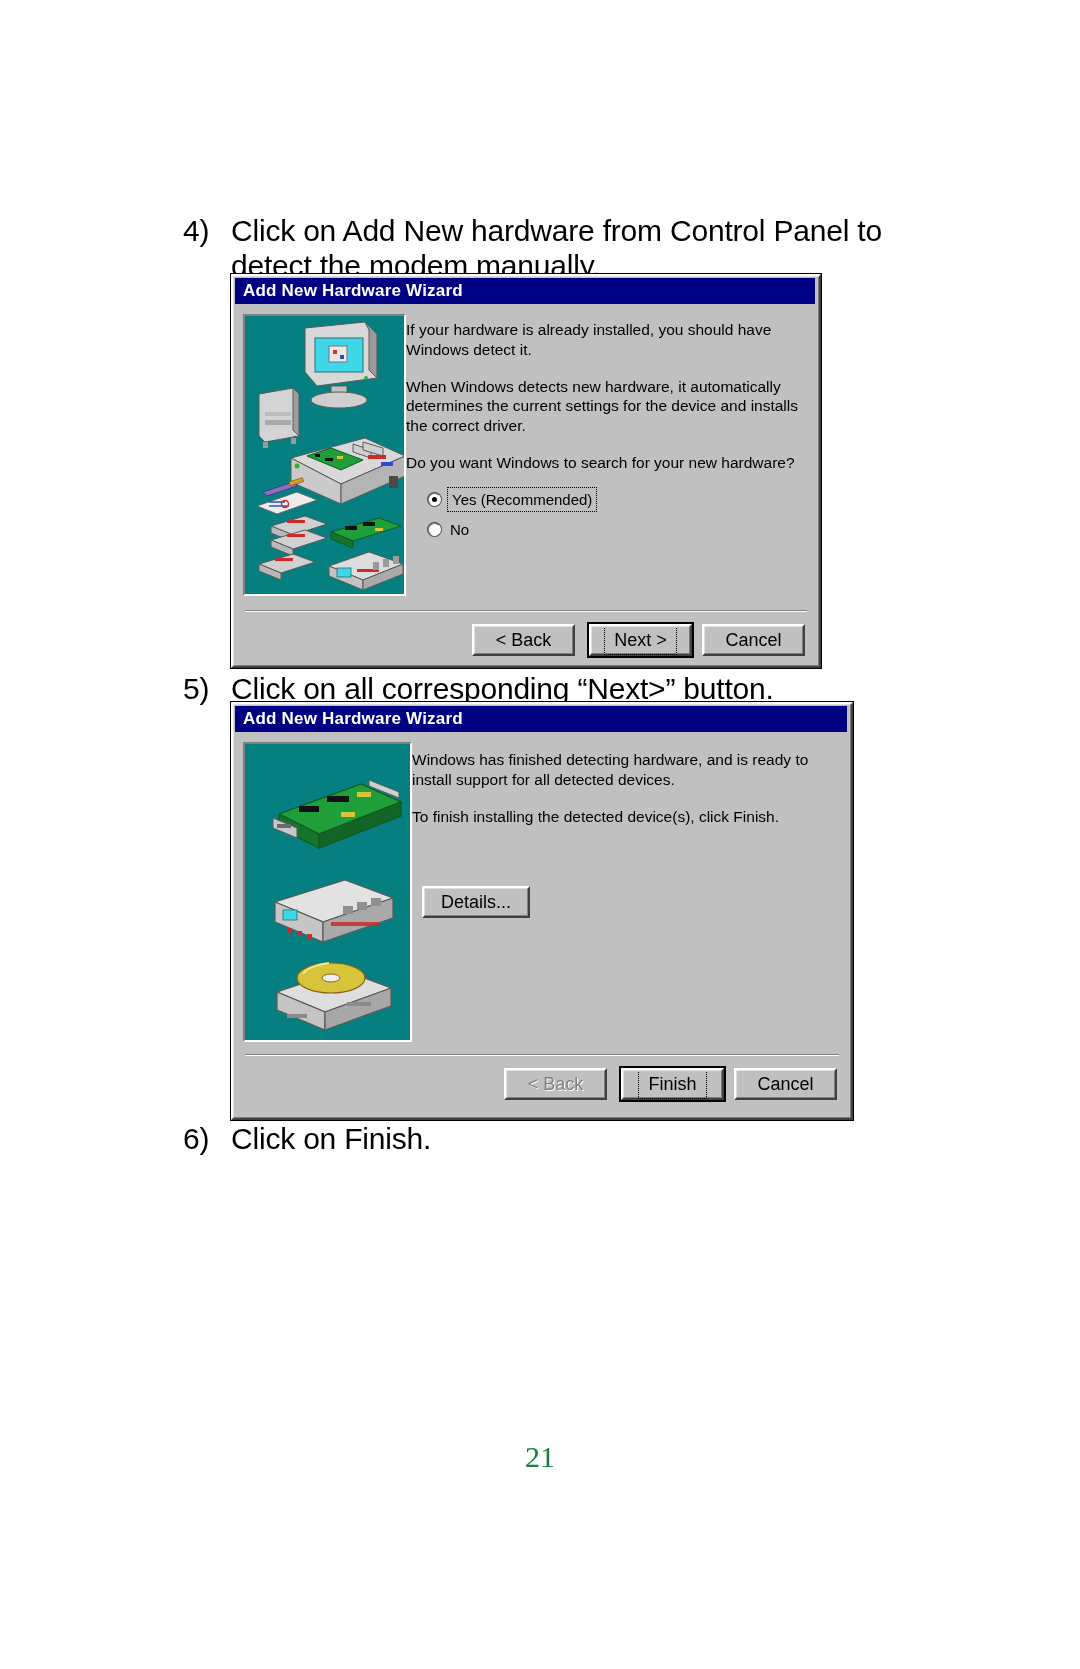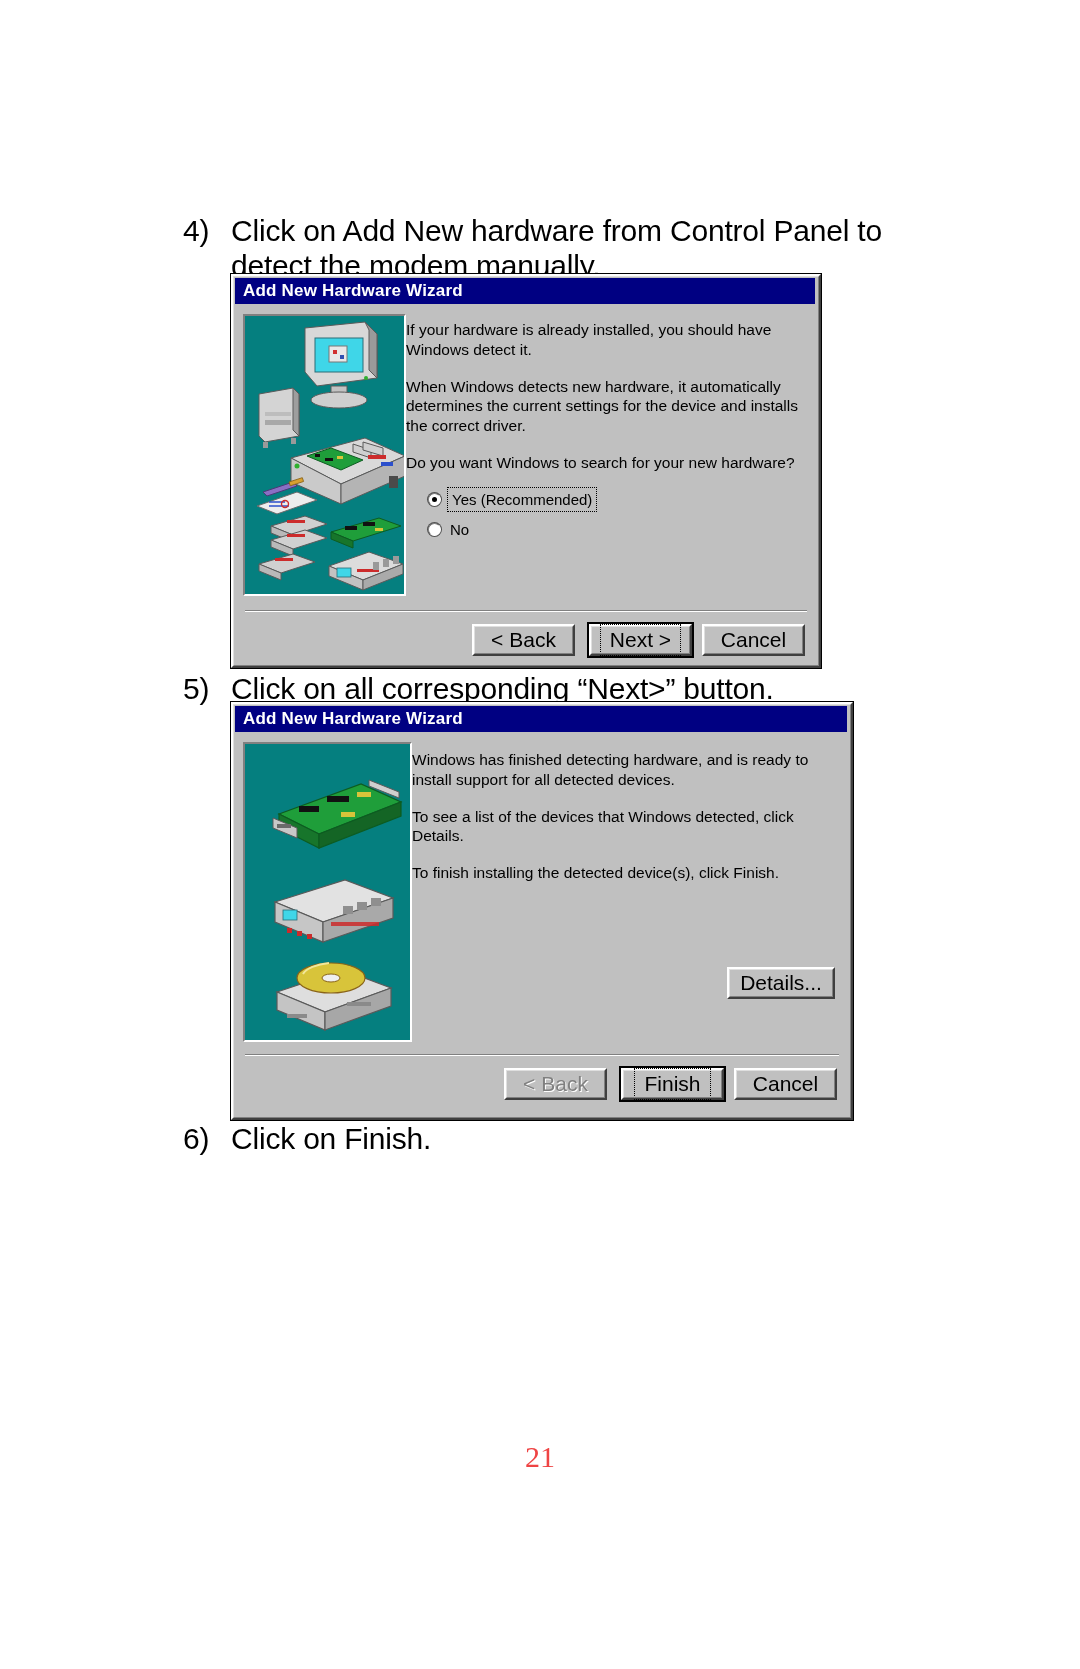--- a/index.html
+++ b/index.html
@@ -111,21 +111,21 @@
     border-bottom:1px solid #ffffff;
     margin:0 12px;
   }
   .btnbar { display:flex; justify-content:flex-end; align-items:center; padding:12px 14px 12px 0; }
 
   .btn {
     min-width:103px;
     height:32px;
     background:#c0c0c0;
     color:#000;
-    font-size:21px;
+    font-size:18px;
     font-family:"Liberation Sans", sans-serif;
     display:flex; align-items:center; justify-content:center;
     border-top:2px solid #ffffff;
     border-left:2px solid #ffffff;
     border-right:2px solid #3f3f3f;
     border-bottom:2px solid #3f3f3f;
     position:relative;
     margin-left:10px;
     white-space:nowrap;
   }
@@ -139,21 +139,21 @@
   }
   .btn.default { box-shadow:0 0 0 2px #000; margin-left:14px; }
   .btn.default .inner-focus { outline:1px dotted #000; outline-offset:3px; padding:0 6px; }
   .btn.disabled { color:#808080; text-shadow:1px 1px 0 #ffffff; }
 
   .page-num {
     position:absolute;
     left:0; right:0;
     text-align:center;
     font-size:30px;
-    color:#ef4444;
+    color:#15803d;
     font-family:"Liberation Serif", serif;
   }
 </style>
 </head>
 <body>
 
 <div class="page">
 
   <div class="step" style="left:183px; top:214px; width:760px;">
     <span class="num">4)</span>
@@ -337,24 +337,23 @@
             <ellipse cx="70" cy="20" rx="9" ry="4" fill="#efefef" stroke="#8a6418" stroke-width="1"></ellipse>
             <path d="M42 16 a34 15 0 0 1 26 -11" stroke="#f2e79a" stroke-width="2" fill="none"></path>
             <rect x="26" y="56" width="20" height="4" fill="#8a8a8a"></rect>
             <rect x="86" y="44" width="24" height="4" fill="#8a8a8a"></rect>
           </g>
         </svg>
       </div>
 
       <div class="content" style="padding-top:8px;">
         <p>Windows has finished detecting hardware, and is ready to install support for all detected devices.</p>
-        <p>To see a list of the devices that Windows detected, click Details.</p>
         <p>To finish installing the detected device(s), click Finish.</p>
 
-        <div style="display:flex; justify-content:flex-end; margin-top:84px; padding-right:6px;">
+        <div style="display:flex; margin-top:60px; padding-right:6px;">
           <div class="btn" style="min-width:108px;">
             <span>Details...</span>
           </div>
         </div>
       </div>
     </div>
 
     <div class="sep" style="margin-top:12px;"></div>
     <div class="btnbar">
       <div class="btn disabled">

